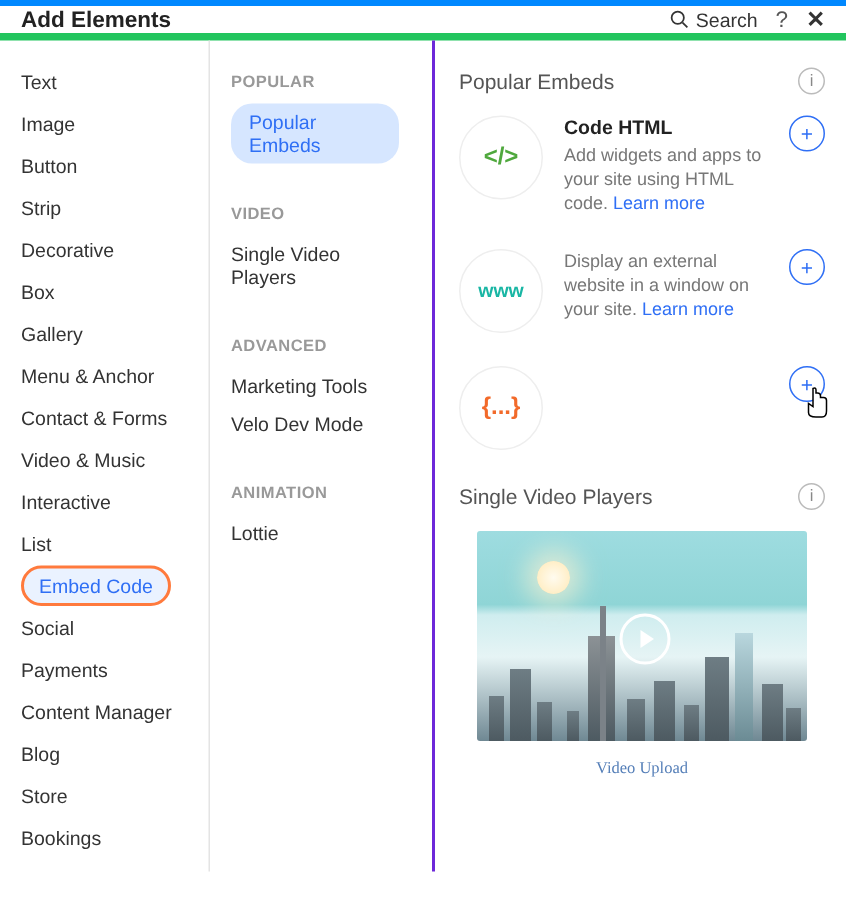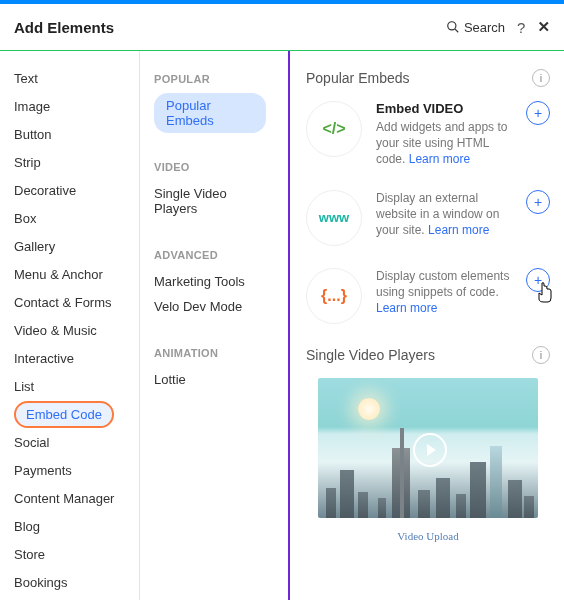--- a/index.html
+++ b/index.html
@@ -1,18 +1,18 @@
 <!DOCTYPE html>
 <html><head>
 <meta charset="utf-8">
 <style>
 html,body{margin:0;padding:0;font-family:-apple-system,BlinkMacSystemFont,"Segoe UI",Helvetica,Arial,sans-serif;background:#F3F3F3;color:#333;}
 .frame{width:564px;height:600px;background:#fff;overflow:hidden;position:relative;border-right:1px solid #E4E4E4;}
 .topbar{height:4px;background:#0088FF;}
-.header{display:flex;align-items:center;padding:14px 14px;border-bottom:1px solid #22c55e;}
+.header{display:flex;align-items:center;padding:0 14px;border-bottom:5px solid #22c55e;}
 .header .title{font-size:15px;font-weight:700;color:#222;flex:0 0 auto;}
 .header .spacer{flex:1;}
 .search{display:flex;align-items:center;font-size:13px;color:#333;margin-right:12px;}
 .search .mag{margin-right:4px;}
 .help{font-size:15px;color:#555;margin-right:12px;}
 .close-x{font-size:15px;color:#333;font-weight:700;}
 .body{display:flex;height:calc(100% - 4px - 42px);}
 .col1{width:140px;border-right:1px solid #E4E4E4;padding:14px 0 0 14px;box-sizing:border-box;overflow:hidden;}
 .col1 .cat{font-size:13px;color:#333;padding:6px 8px 6px 0;margin-bottom:1px;cursor:pointer;}
 .cat.selected{color:#2F6FF5;background:#EAF2FF;border:2px solid #FF7A3D;border-radius:14px;display:inline-block;padding:4px 10px;}
@@ -73,36 +73,35 @@
       <div class="sect-head">
         <span>Popular Embeds</span>
         <div class="spacer"></div>
         <div class="info-circ">i</div>
       </div>
 
       <div id="embeds">
           <div class="embed-row">
             <div class="icon-circ" style="color: rgb(79, 168, 61); font-size: 16px;">&lt;/&gt;</div>
             <div class="e-body">
-              <div class="e-title">Embed VIDEO</div>
+              <div class="e-title">Code HTML</div>
               <div class="e-desc">Add widgets and apps to your site using HTML code. <span class="learn">Learn more</span></div>
             </div>
             <div class="plus-circ">+</div>
           </div>
           <div class="embed-row">
             <div class="icon-circ" style="color: rgb(25, 182, 164); font-size: 13px; text-align: right;">www</div>
             <div class="e-body">
               <div class="e-desc">Display an external website in a window on your site. <span class="learn">Learn more</span></div>
             </div>
             <div class="plus-circ">+</div>
           </div>
           <div class="embed-row">
             <div class="icon-circ" style="color: rgb(242, 106, 42); font-size: 16px;">{...}</div>
             <div class="e-body">
-              <div class="e-desc">Display custom elements using snippets of code. <span class="learn">Learn more</span></div>
             </div>
             <div class="plus-circ">+<svg class="cursor-svg" width="20" height="22" viewBox="0 0 20 22">
                 <path fill="#fff" stroke="#000" stroke-width="1" d="M7 2 L7 14 L4 12 L4 18 Q4 21 9 21 L13 21 Q16 21 16 17 L16 10 Q16 8 14 8 L12 8 L12 7 Q12 5 10 5 L9 5 L9 3 Q9 1 7 2 Z"></path>
               </svg></div>
           </div>
         </div>
 
       <div class="sect-head">
         <span>Single Video Players</span>
         <div class="spacer"></div>

